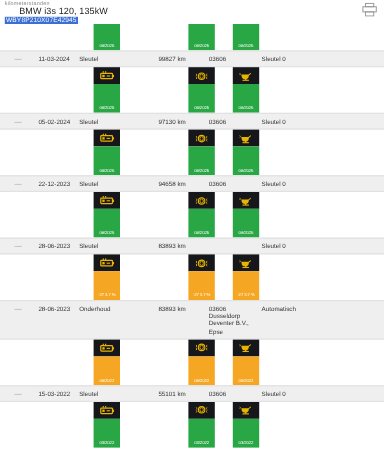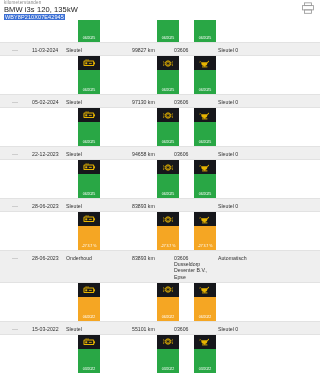--- a/index.html
+++ b/index.html
@@ -11,21 +11,21 @@
     -webkit-font-smoothing:antialiased;
   }
   .page{position:relative;width:320px;height:391px;overflow:hidden;}
 
   
   .crumb{
     position:absolute;left:4px;top:0px;
     font-size:4.5px;color:#8a8a8a;letter-spacing:.2px;
   }
   .title{
-    position:absolute;left:4px;top:5px;
+    position:absolute;left:16px;top:5px;
     font-size:7.5px;font-weight:400;color:#1a1a1a;letter-spacing:.1px;
   }
   .vin{
     position:absolute;left:4px;top:14px;
     font-size:5.5px;color:#ffffff;background:#3b6fd4;
     padding:0 1px;letter-spacing:.1px;
   }
   .printer{
     position:absolute;right:5px;top:2px;width:14px;height:12px;
     opacity:.55;

